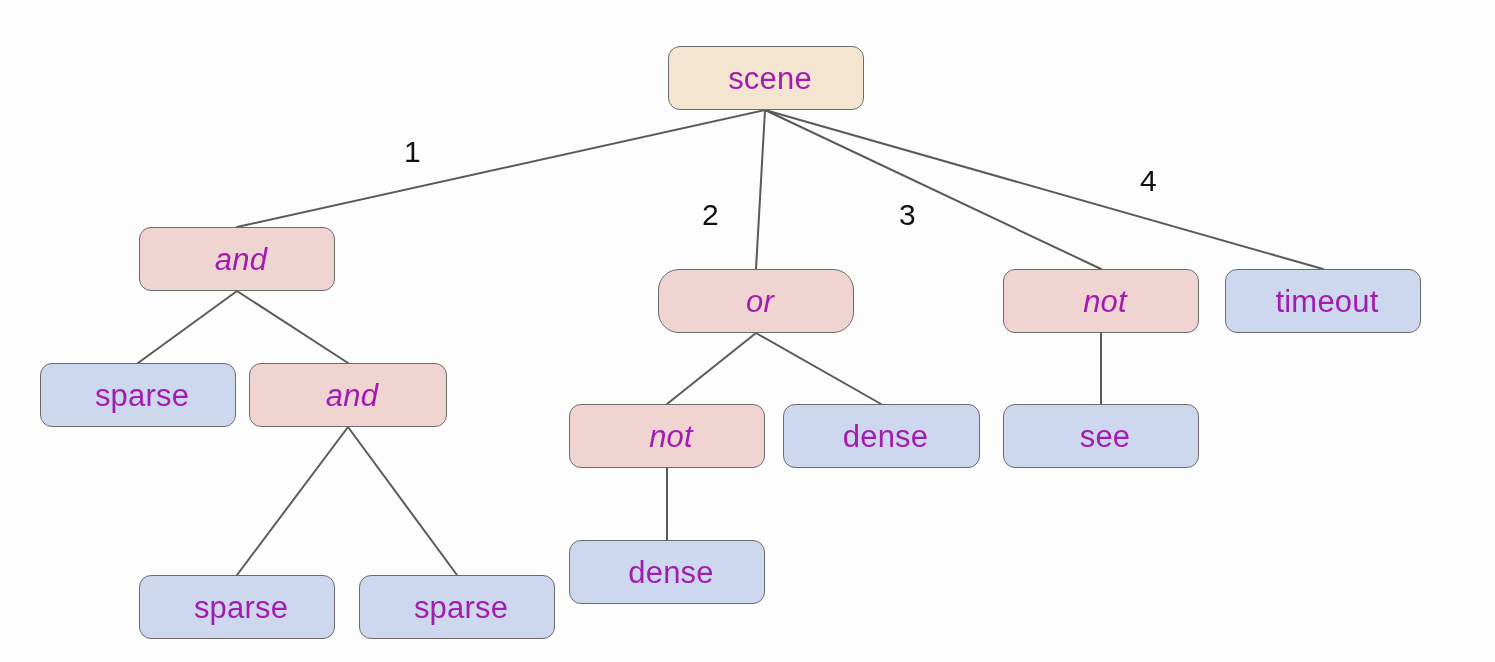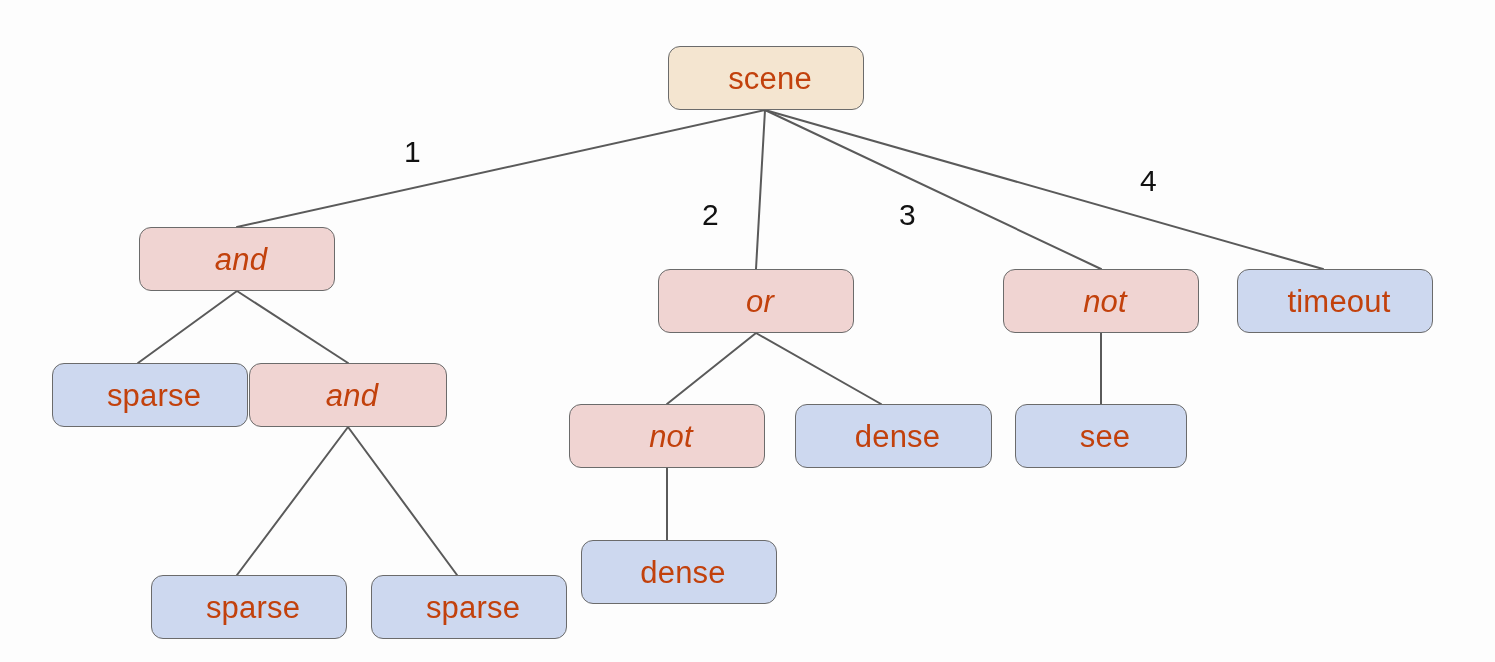--- a/index.html
+++ b/index.html
@@ -26,34 +26,33 @@
   }
   .node {
     position: absolute;
     box-sizing: border-box;
     border: 1.6px solid #6b6b6b;
     border-radius: 12px;
     display: flex;
     align-items: center;
     justify-content: center;
     font-size: 31px;
-    color: #c2410c;
+    color: #a21caf;
     line-height: 1;
     letter-spacing: 0.2px;
     z-index: 2;
     white-space: nowrap;
     padding-left: 8px;
   }
   .node.op {
     background: #f0d4d2;
     font-style: italic;
   }
   .node.leaf {
     background: #cdd8ef;
-    margin-left: 12px;
   }
   .node.root {
     background: #f4e5d0;
   }
   .edge-label {
     position: absolute;
     font-size: 30px;
     color: #111111;
     z-index: 3;
     line-height: 1;
@@ -78,42 +77,42 @@
       <line x1="667" y1="468" x2="667" y2="540" stroke="#5a5a5a" stroke-width="2" stroke-linecap="round"></line>
       <line x1="1101" y1="333" x2="1101" y2="404" stroke="#5a5a5a" stroke-width="2" stroke-linecap="round"></line>
     </svg>
   <div id="node-layer">
       <div class="node root" style="left: 668px; top: 46px; width: 196px; height: 64px;">
         <span>scene</span>
       </div>
       <div class="node op" style="left: 139px; top: 227px; width: 196px; height: 64px;">
         <span>and</span>
       </div>
-      <div class="node op" style="left: 658px; top: 269px; width: 196px; height: 64px;">
+      <div class="node op" style="left: 658px; top: 269px; width: 196px; height: 64px; border-radius: 21px;">
         <span>or</span>
       </div>
       <div class="node op" style="left: 1003px; top: 269px; width: 196px; height: 64px;">
         <span>not</span>
       </div>
       <div class="node leaf" style="left: 1225px; top: 269px; width: 196px; height: 64px;">
         <span>timeout</span>
       </div>
       <div class="node leaf" style="left: 40px; top: 363px; width: 196px; height: 64px;">
         <span>sparse</span>
       </div>
       <div class="node op" style="left: 249px; top: 363px; width: 198px; height: 64px;">
         <span>and</span>
       </div>
       <div class="node op" style="left: 569px; top: 404px; width: 196px; height: 64px;">
         <span>not</span>
       </div>
       <div class="node leaf" style="left: 783px; top: 404px; width: 197px; height: 64px;">
         <span>dense</span>
       </div>
-      <div class="node leaf" style="left: 1003px; top: 404px; width: 172px; height: 64px;">
+      <div class="node leaf" style="left: 1003px; top: 404px; width: 196px; height: 64px;">
         <span>see</span>
       </div>
       <div class="node leaf" style="left: 569px; top: 540px; width: 196px; height: 64px;">
         <span>dense</span>
       </div>
       <div class="node leaf" style="left: 139px; top: 575px; width: 196px; height: 64px;">
         <span>sparse</span>
       </div>
       <div class="node leaf" style="left: 359px; top: 575px; width: 196px; height: 64px;">
         <span>sparse</span>

